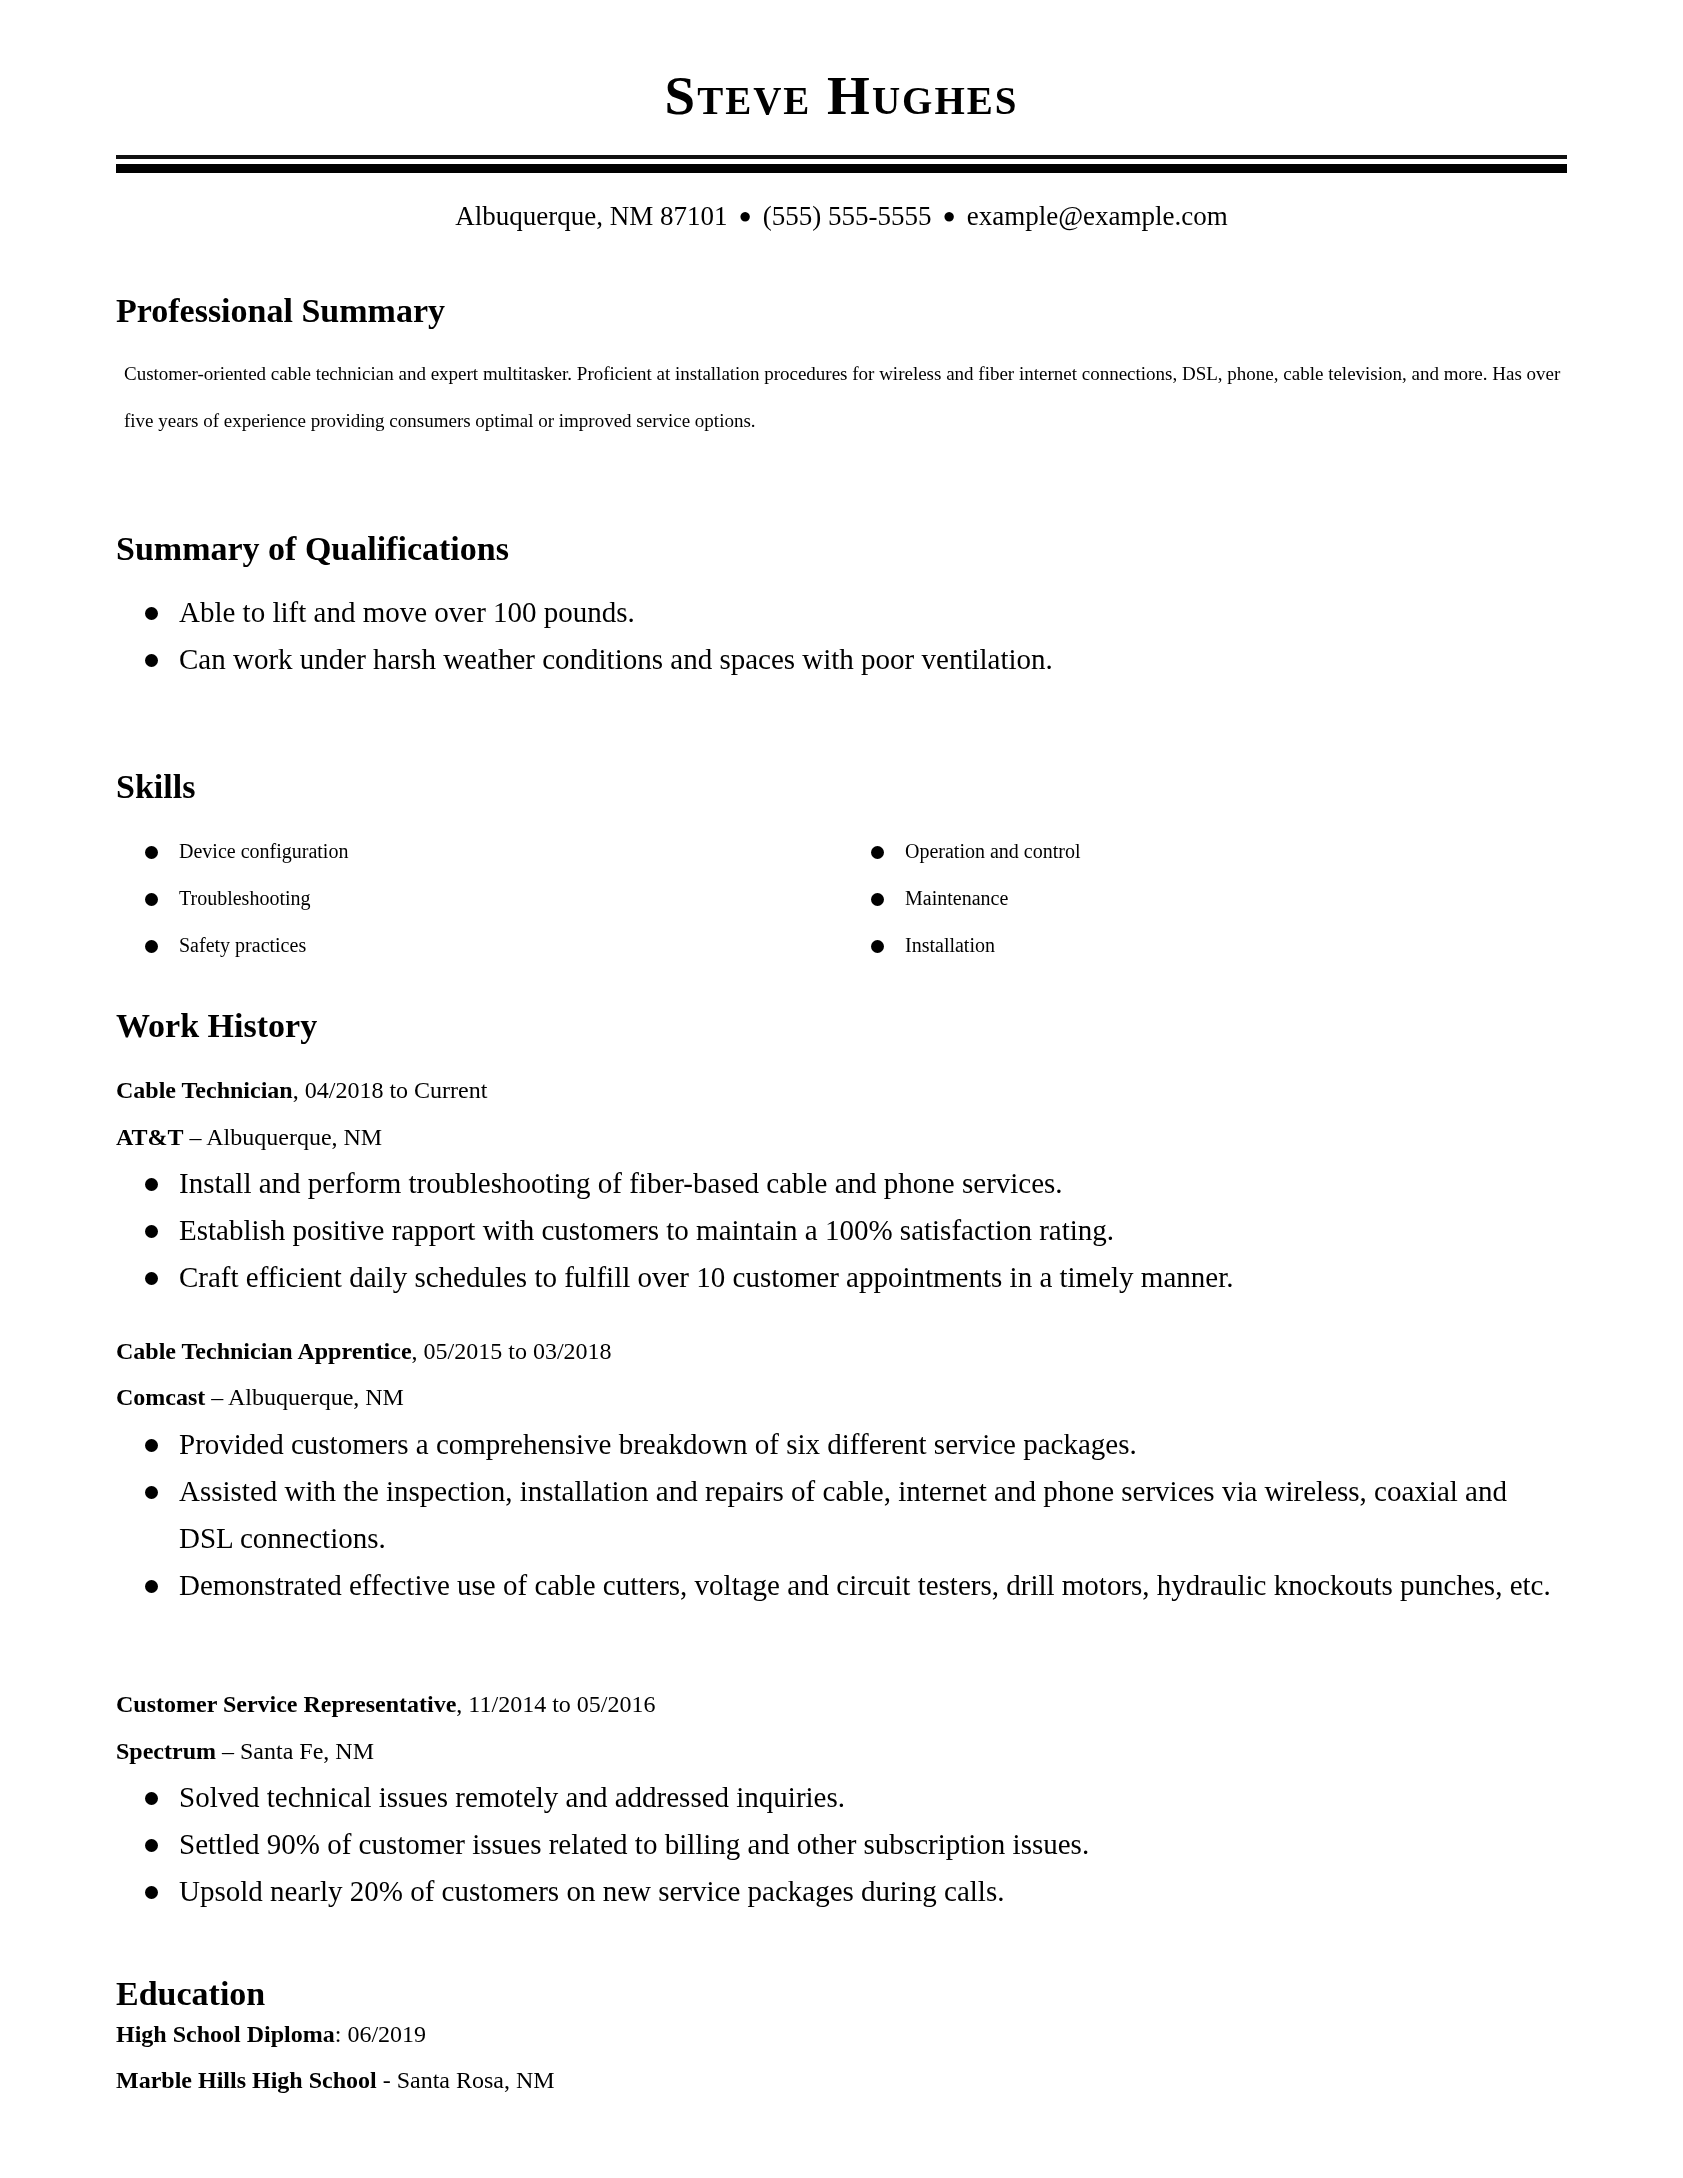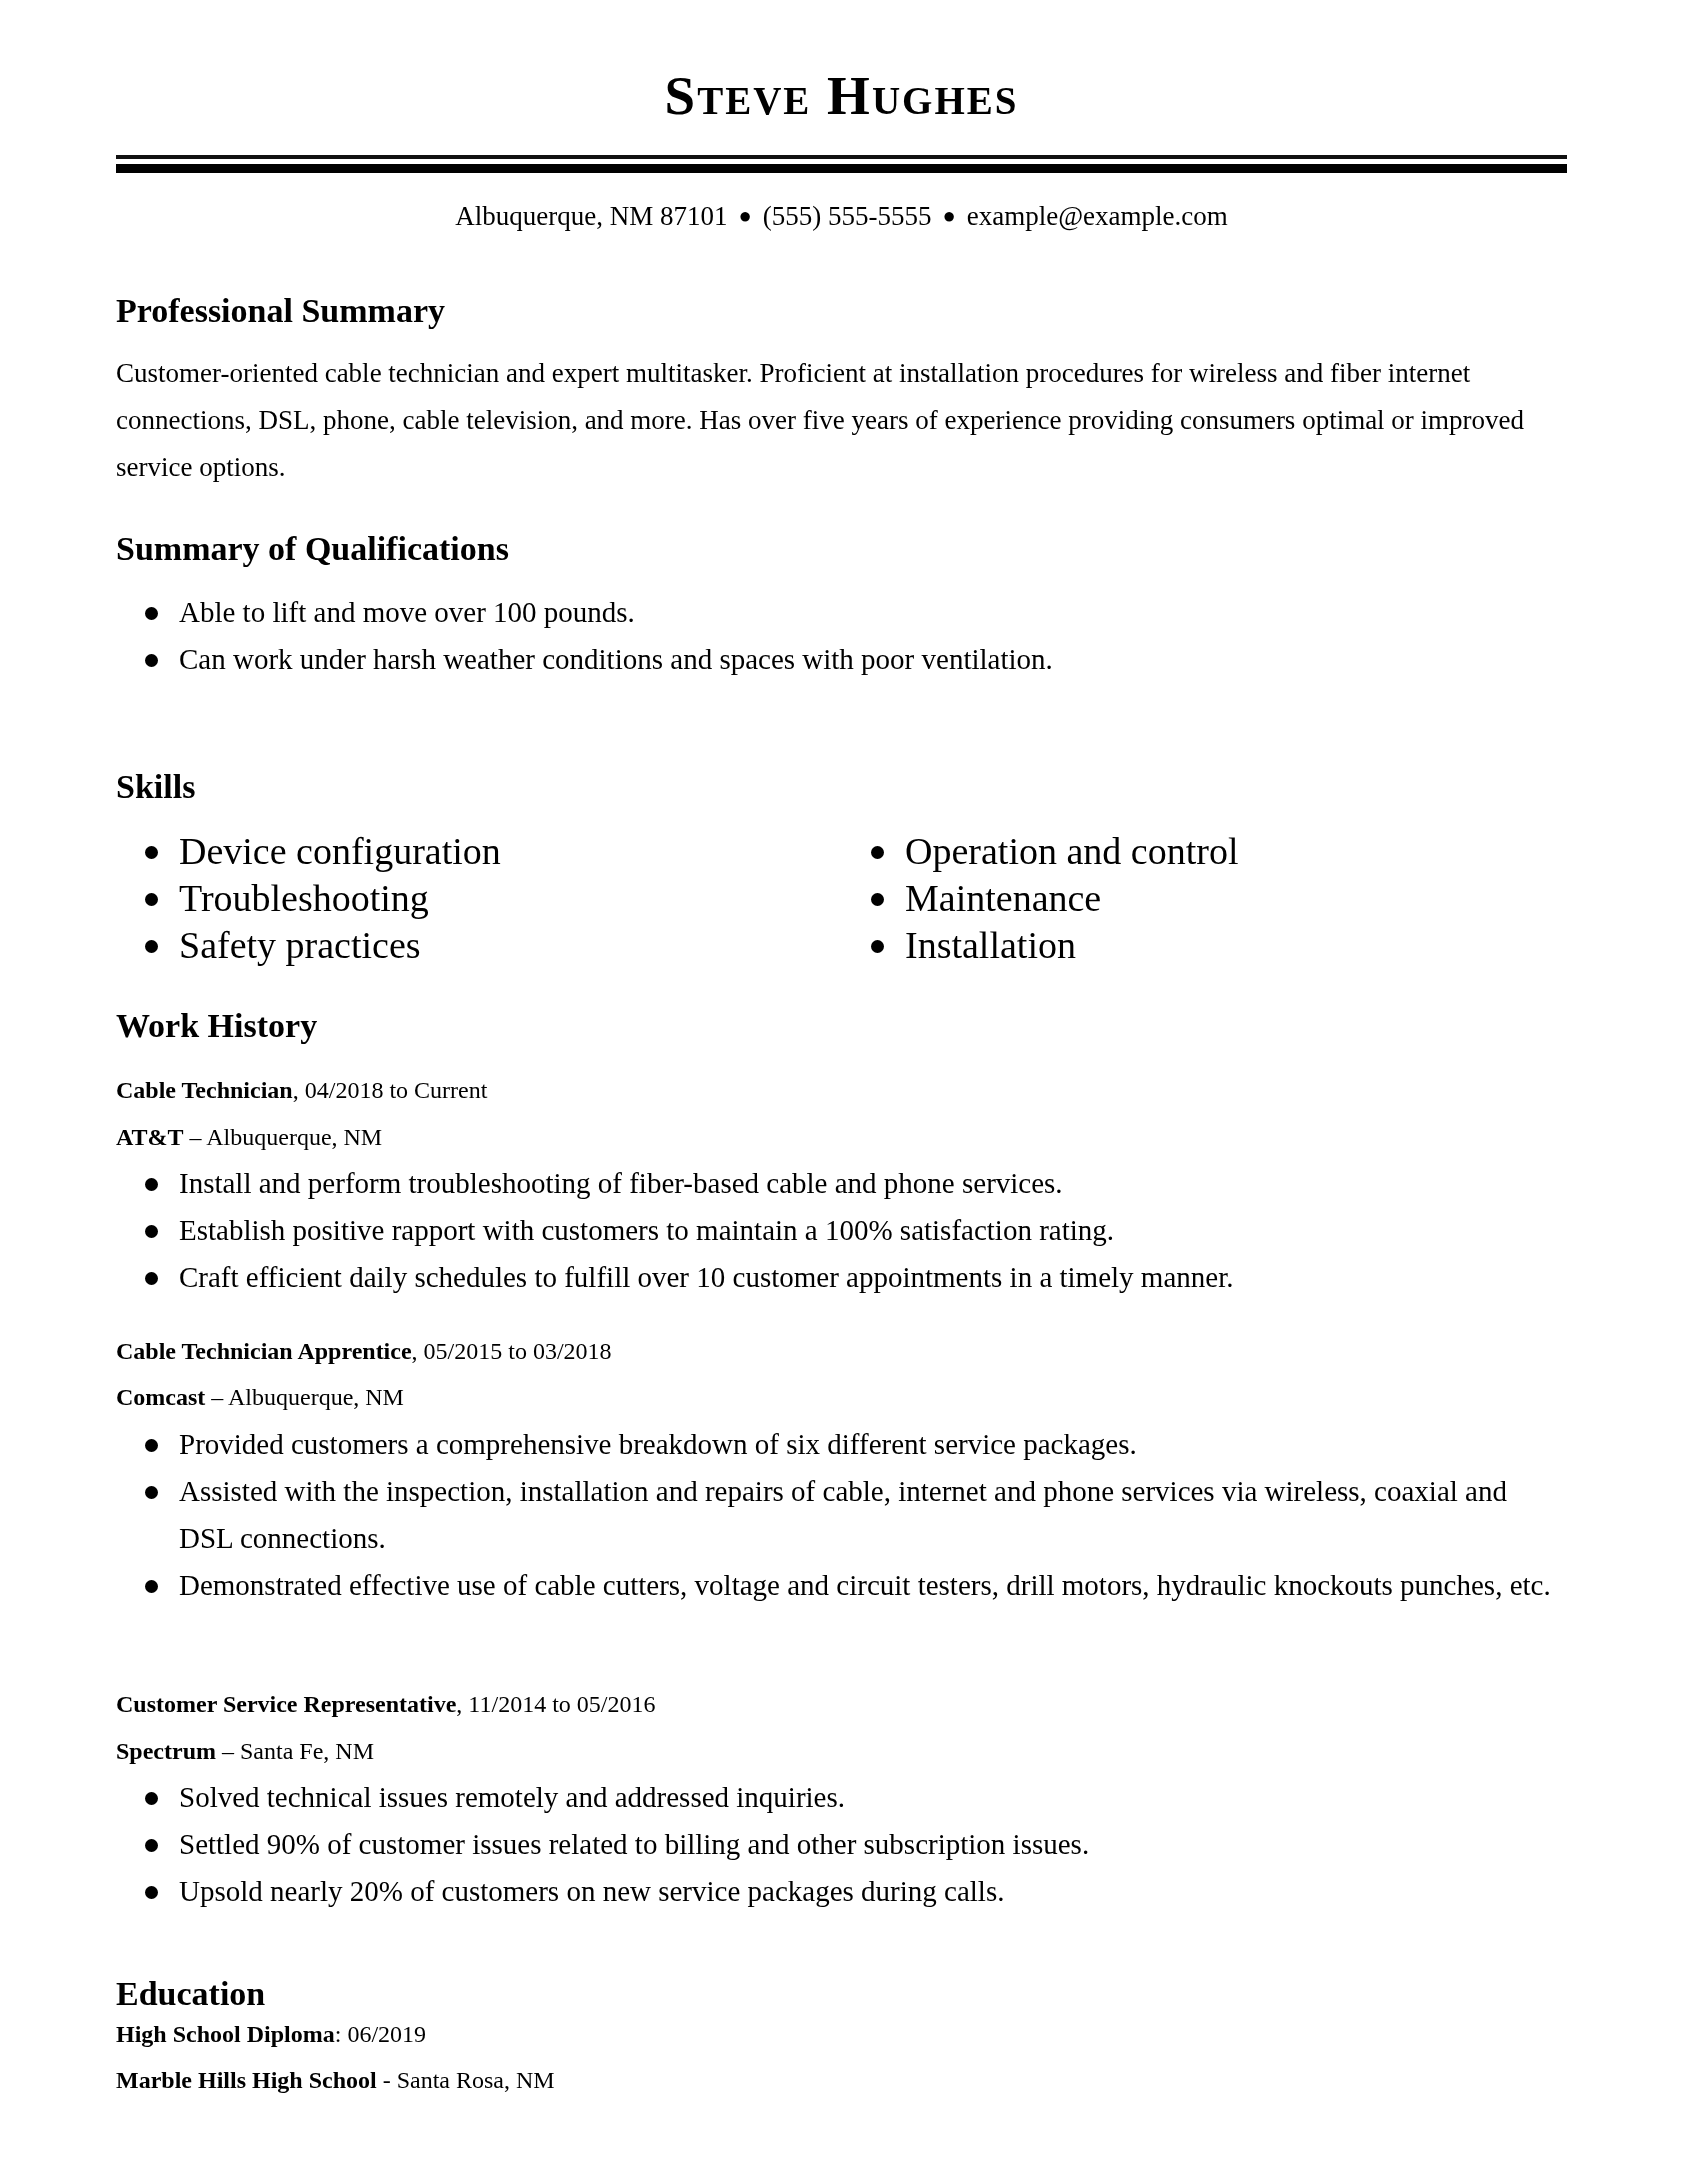--- a/index.html
+++ b/index.html
@@ -67,23 +67,23 @@
     }
     .section-title {
       position: absolute;
       left: 0;
       font-size: 34px;
       font-weight: bold;
       line-height: 44px;
     }
     .para {
       position: absolute;
-      left: 0;
-      width: 1451px;
-      font-size: 27px;
+      left: 8px;
+      width: 1451px;
+      font-size: 19px;
       line-height: 47px;
     }
     .line {
       position: absolute;
       left: 0;
       font-size: 24px;
       line-height: 47px;
       white-space: nowrap;
     }
     .b { font-weight: bold; }
@@ -108,21 +108,21 @@
       width: 13px;
       height: 13px;
       border-radius: 50%;
       background: #000000;
     }
     .skills-col {
       position: absolute;
       margin: 0;
       padding: 0;
       list-style: none;
-      font-size: 38px;
+      font-size: 20px;
       line-height: 47px;
     }
     .skills-col li {
       position: relative;
       padding-left: 63px;
       white-space: nowrap;
     }
     .skills-col li .dot {
       position: absolute;
       left: 29px;

